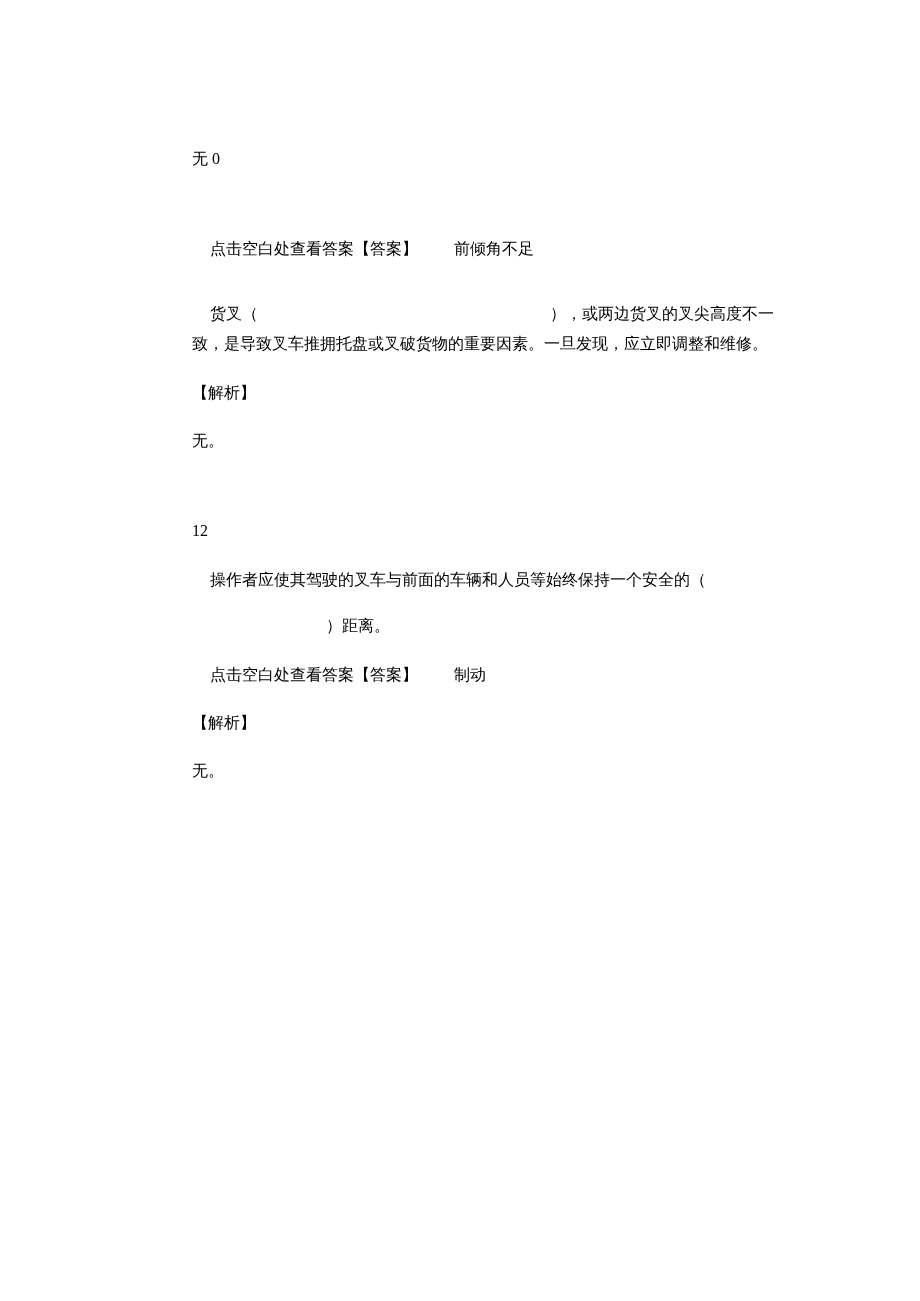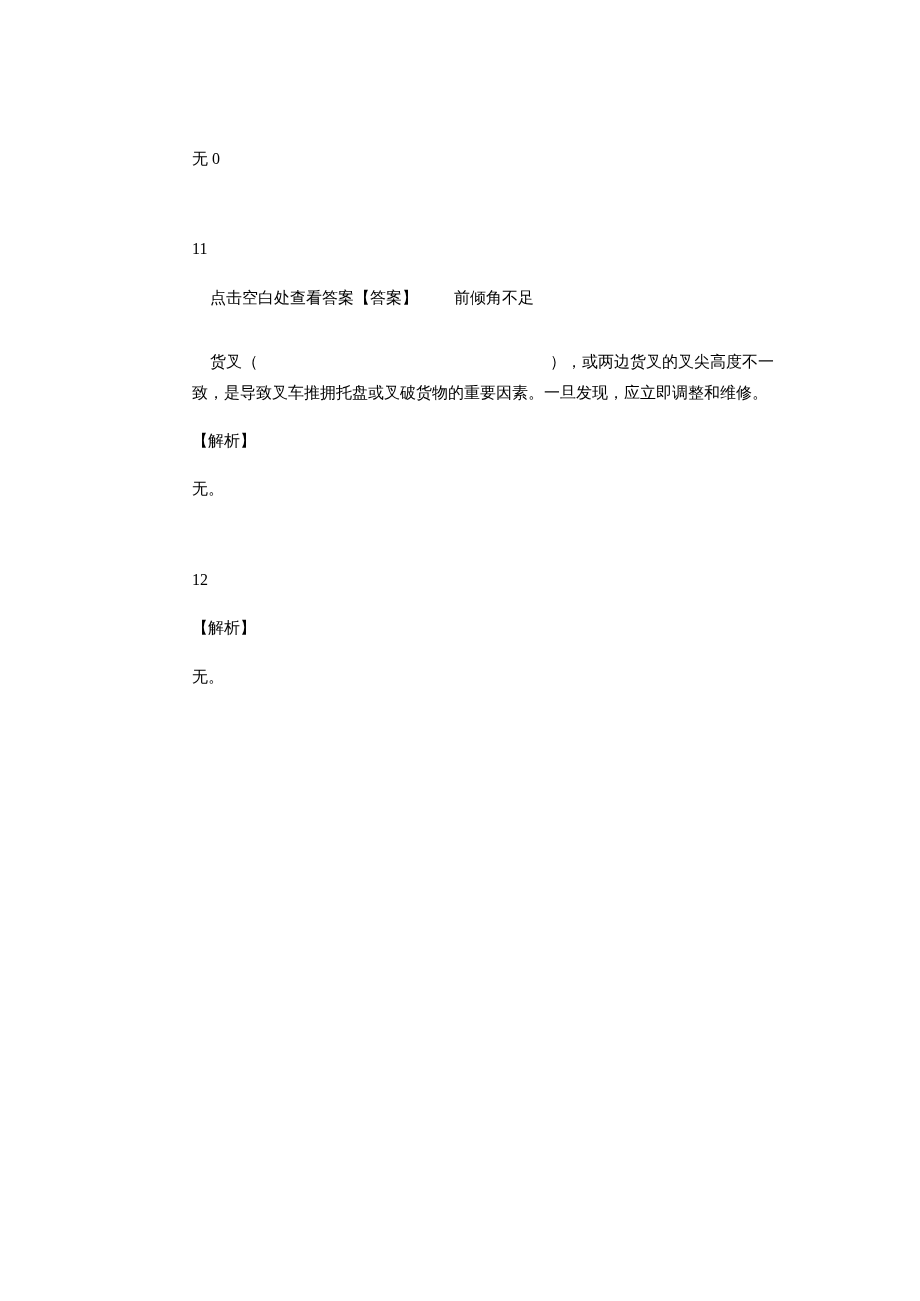--- a/index.html
+++ b/index.html
@@ -36,28 +36,33 @@
     }
   </style>
 </head>
 <body>
 
 <div class="block">
   <span>无 0</span>
 </div>
 
 <div class="block">
-  <div class="qnum">11</div>
   <div class="line">
     <span>点击空白处查看答案【答案】</span><span>前倾角不足</span>
   </div>
   <div class="line">
     <span>货叉（</span><span class="blank-long"></span><span>），或两边货叉的叉尖高度不一致，是导致叉车推拥托盘或叉破货物的重要因素。一旦发现，应立即调整和维修。</span>
   </div>
   <div class="line">【解析】</div>
   <div class="line">无。</div>
 </div>
 
 <div class="block">
   <div class="qnum">12</div>
+  <div class="line">
+    <span>操作者应使其驾驶的叉车与前面的车辆和人员等始终保持一个安全的（</span><span class="blank-short"></span><span>）距离。</span>
+  </div>
+  <div class="line">
+    <span>点击空白处查看答案【答案】</span><span>制动</span>
+  </div>
   <div class="line">【解析】</div>
   <div class="line">无。</div>
 </div>
 
 </body></html>

